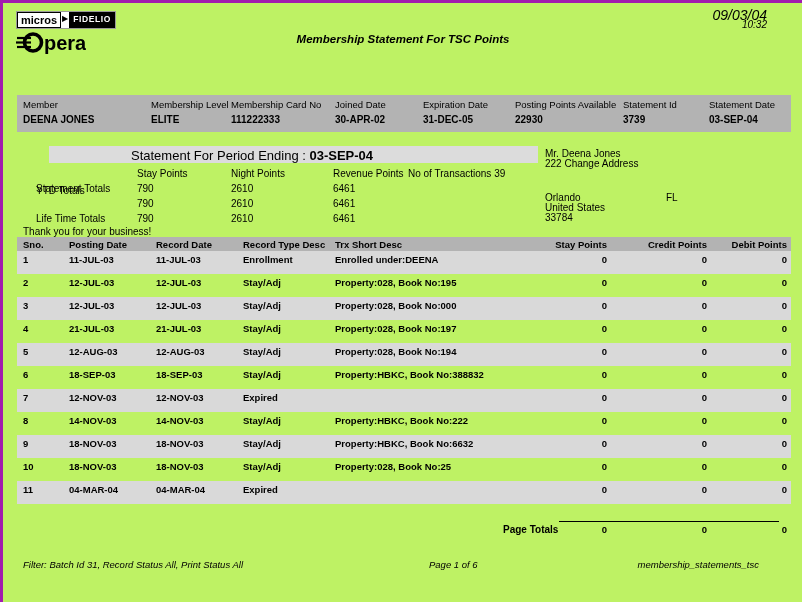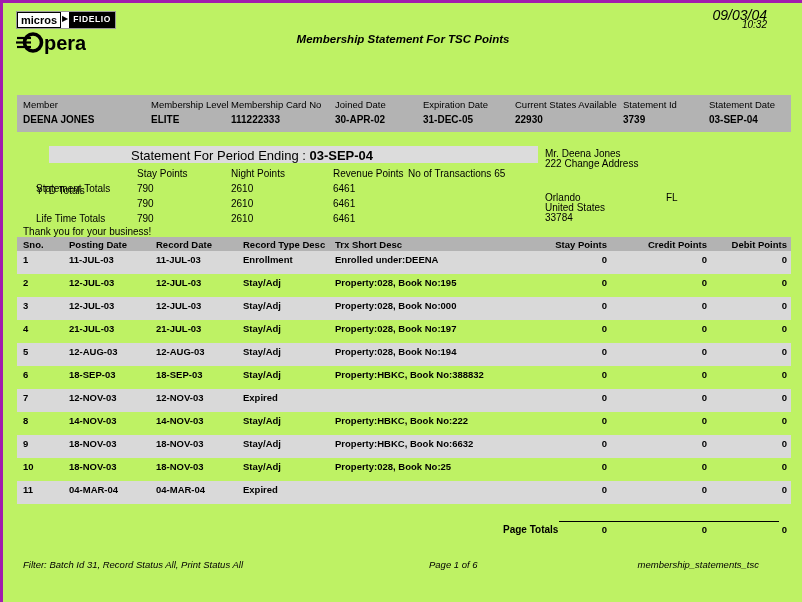--- a/index.html
+++ b/index.html
@@ -99,21 +99,21 @@
     </div>
     <div class="mb-field" style="left:318px">
       <span class="mb-label">Joined Date</span>
       <span class="mb-value">30-APR-02</span>
     </div>
     <div class="mb-field" style="left:406px">
       <span class="mb-label">Expiration Date</span>
       <span class="mb-value">31-DEC-05</span>
     </div>
     <div class="mb-field" style="left:498px">
-      <span class="mb-label">Current States Available</span>
+      <span class="mb-label">Posting Points Available</span>
       <span class="mb-value">22930</span>
     </div>
     <div class="mb-field" style="left:606px">
       <span class="mb-label">Statement Id</span>
       <span class="mb-value">3739</span>
     </div>
     <div class="mb-field" style="left:692px">
       <span class="mb-label">Statement Date</span>
       <span class="mb-value">03-SEP-04</span>
     </div>
@@ -127,21 +127,21 @@
   <div class="abs addr" style="top:145px;left:542px">Mr. Deena Jones</div>
   <div class="abs addr" style="top:155px;left:542px">222 Change Address</div>
   <div class="abs addr" style="top:189px;left:542px">Orlando</div>
   <div class="abs addr" style="top:189px;left:663px">FL</div>
   <div class="abs addr" style="top:199px;left:542px">United States</div>
   <div class="abs addr" style="top:209px;left:542px">33784</div>
 
   <div class="abs tot-h" style="top:165px;left:134px">Stay Points</div>
   <div class="abs tot-h" style="top:165px;left:228px">Night Points</div>
   <div class="abs tot-h" style="top:165px;left:330px">Revenue Points</div>
-  <div class="abs tot-h" style="top:165px;left:405px">No of Transactions 65</div>
+  <div class="abs tot-h" style="top:165px;left:405px">No of Transactions 39</div>
 
   <div class="abs tot-v" style="top:180px;left:33px">Statement Totals</div>
   <div class="abs tot-v" style="top:180px;left:134px">790</div>
   <div class="abs tot-v" style="top:180px;left:228px">2610</div>
   <div class="abs tot-v" style="top:180px;left:330px">6461</div>
 
   <div class="abs tot-v" style="top:182px;left:33px">YTD Totals</div>
   <div class="abs tot-v" style="top:195px;left:134px">790</div>
   <div class="abs tot-v" style="top:195px;left:228px">2610</div>
   <div class="abs tot-v" style="top:195px;left:330px">6461</div>

